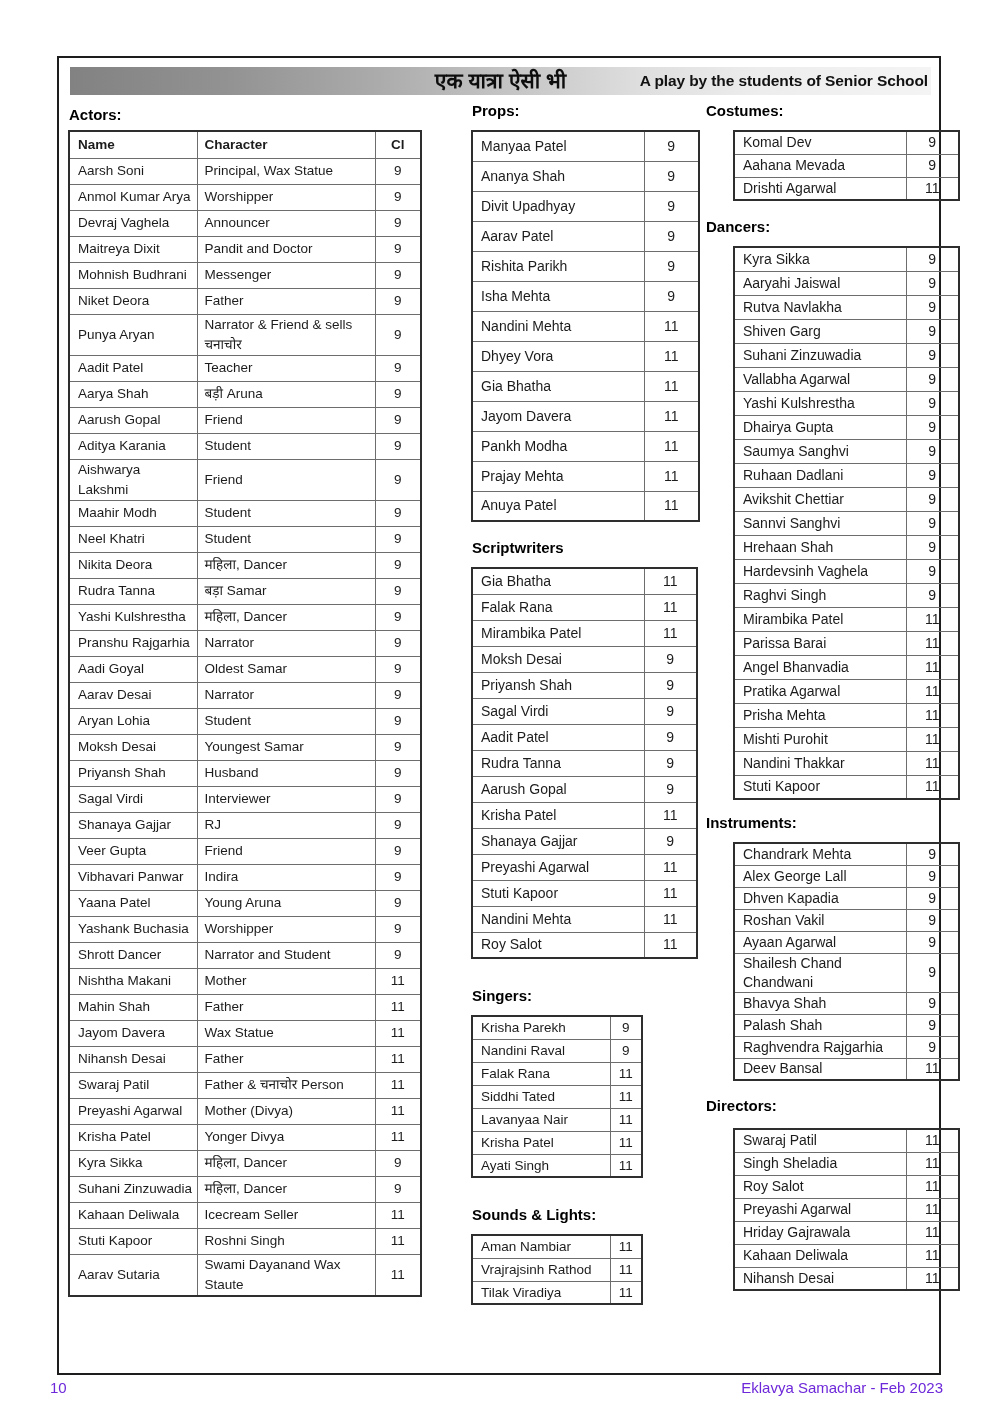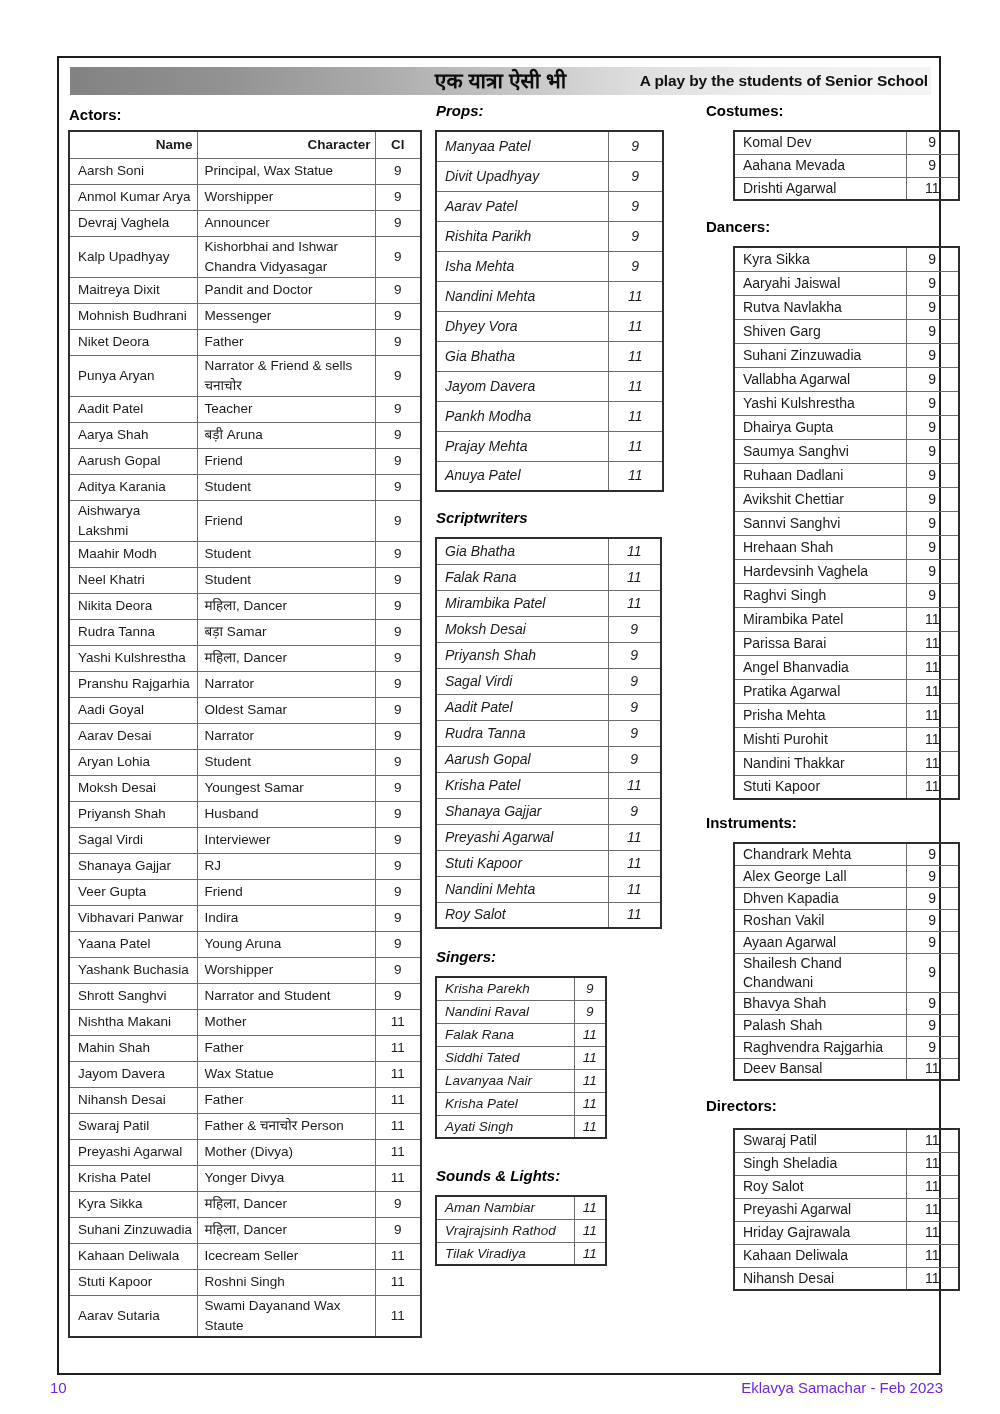--- a/index.html
+++ b/index.html
@@ -21,34 +21,34 @@
     position:absolute;left:50%;top:50%;transform:translate(-50%,-54%);
     font-weight:bold;font-size:21px;color:#0d0d0d;white-space:nowrap;
   }
   .banner-subtitle{
     position:absolute;right:3px;top:50%;transform:translateY(-52%);
     font-weight:bold;font-size:15.5px;color:#111;white-space:nowrap;letter-spacing:-0.1px;
   }
   
   .col{position:absolute;top:44px;}
   .col-actors{left:9px;width:300px;}
-  .col-middle{left:376px;width:229px;font-style:italic;}
+  .col-middle{left:412px;width:229px;}
   .col-right{left:646px;width:225px;}
   .sec{font-weight:bold;font-size:15px;line-height:17px;margin:0 0 11px 1px;color:#000;}
   .gap14{margin-top:14px;}
   .gap16{margin-top:16px;}
   .gap17{margin-top:17px;}
-  .gap27{margin-top:19px;}
+  .gap27{margin-top:28px;}
   .gap28{margin-top:28px;}
   
   table{border-collapse:collapse;table-layout:fixed;}
   .tbl{border:2px solid #2e2e2e;}
   td,th{border:1px solid #6d6d6d;overflow:hidden;vertical-align:middle;box-sizing:border-box;}
   td{font-size:14px;line-height:17px;}
-  th{height:27px;font-weight:bold;font-size:13.5px;text-align:right;padding:0 4px 0 8px;}
+  th{height:27px;font-weight:bold;font-size:13.5px;text-align:left;padding:0 4px 0 8px;}
   .name-cell{padding:0 4px 0 8px;}
   .char-cell{padding:0 4px 0 7px;}
   .num-cell{text-align:center;padding:0 2px;}
   .actors-tbl{width:352px;}
   .actors-tbl td{height:26px;line-height:20px;font-size:13.5px;}
   .props-tbl{width:229px;}
   .props-tbl td{height:30px;}
   .script-tbl{width:227px;}
   .script-tbl td{height:26px;}
   .narrow{width:170px;}
@@ -98,25 +98,20 @@
             <td class="name-cell">Anmol Kumar Arya</td>
             <td class="char-cell">Worshipper</td>
             <td class="num-cell">9</td>
           </tr>
           <tr>
             <td class="name-cell">Devraj Vaghela</td>
             <td class="char-cell">Announcer</td>
             <td class="num-cell">9</td>
           </tr>
           <tr>
-            <td class="name-cell">Kalp Upadhyay</td>
-            <td class="char-cell">Kishorbhai and Ishwar Chandra Vidyasagar</td>
-            <td class="num-cell">9</td>
-          </tr>
-          <tr>
             <td class="name-cell">Maitreya Dixit</td>
             <td class="char-cell">Pandit and Doctor</td>
             <td class="num-cell">9</td>
           </tr>
           <tr>
             <td class="name-cell">Mohnish Budhrani</td>
             <td class="char-cell">Messenger</td>
             <td class="num-cell">9</td>
           </tr>
           <tr>
@@ -233,21 +228,21 @@
             <td class="name-cell">Yaana Patel</td>
             <td class="char-cell">Young Aruna</td>
             <td class="num-cell">9</td>
           </tr>
           <tr>
             <td class="name-cell">Yashank Buchasia</td>
             <td class="char-cell">Worshipper</td>
             <td class="num-cell">9</td>
           </tr>
           <tr>
-            <td class="name-cell">Shrott Sanghvi</td>
+            <td class="name-cell">Shrott Dancer</td>
             <td class="char-cell">Narrator and Student</td>
             <td class="num-cell">9</td>
           </tr>
           <tr>
             <td class="name-cell">Nishtha Makani</td>
             <td class="char-cell">Mother</td>
             <td class="num-cell">11</td>
           </tr>
           <tr>
             <td class="name-cell">Mahin Shah</td>
@@ -311,20 +306,24 @@
   <div class="col col-middle">
     <div class="sec">Props:</div>
     <table class="tbl props-tbl">
       <colgroup>
           <col style="width:172px">
           <col style="width:55px">
         </colgroup>
       <tbody>
           <tr>
             <td class="name-cell">Manyaa Patel</td>
+            <td class="num-cell">9</td>
+          </tr>
+          <tr>
+            <td class="name-cell">Ananya Shah</td>
             <td class="num-cell">9</td>
           </tr>
           <tr>
             <td class="name-cell">Divit Upadhyay</td>
             <td class="num-cell">9</td>
           </tr>
           <tr>
             <td class="name-cell">Aarav Patel</td>
             <td class="num-cell">9</td>
           </tr>

